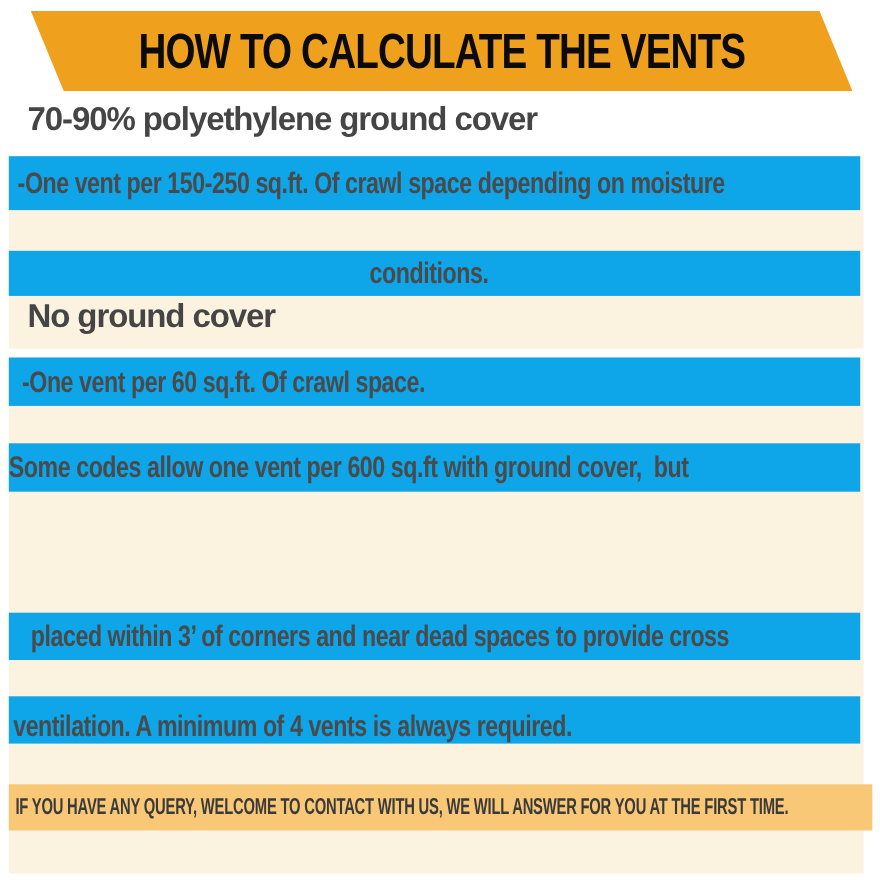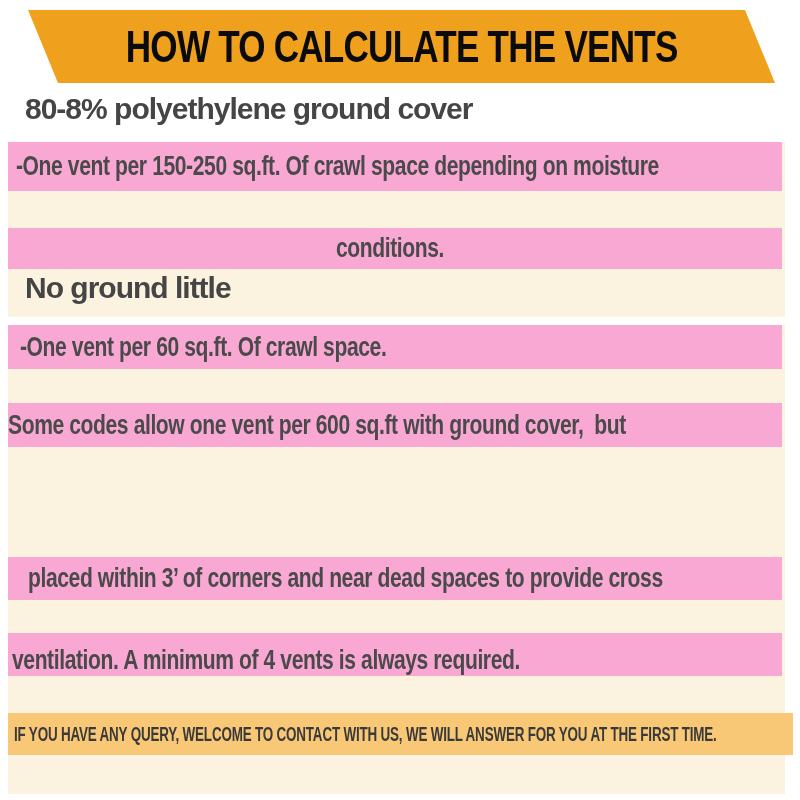--- a/index.html
+++ b/index.html
@@ -35,21 +35,21 @@
   .h2 { top: 271px; }
 
   
   .cream { position: absolute; left: 8px; width: 777px; background: #FCF2E0; }
   .cream-a { top: 142px; height: 175px; }
   .cream-b { top: 325px; height: 469px; }
 
   
   .bar {
     position: absolute; left: 8px; width: 774px;
-    background: #f9a8d4;
+    background: #0ea5e9;
     display: flex; align-items: center;
     box-sizing: border-box; overflow: hidden;
   }
   .bar span {
     font-weight: bold; font-size: 27px; color: #4A4A4A;
     white-space: pre; letter-spacing: -0.5px;
     transform: scaleX(0.78); transform-origin: left center;
   }
   .bar-0 { top: 142px; height: 49px; padding-left: 8px; }
   .bar-1 { top: 228px; height: 41px; padding-left: 20px; justify-content: center; }
@@ -77,30 +77,30 @@
 
 <div class="page">
 
   <div class="cream cream-a"></div>
   <div class="cream cream-b"></div>
 
   <div class="banner">
     <span class="banner-text">HOW TO CALCULATE THE VENTS</span>
   </div>
 
-  <div class="h1">80-8% polyethylene ground cover</div>
+  <div class="h1">70-90% polyethylene ground cover</div>
 
   <div class="bar bar-0">
     <span>-One vent per 150-250 sq.ft. Of crawl space depending on moisture</span>
   </div>
   <div class="bar bar-1">
     <span>conditions.</span>
   </div>
 
-  <div class="h2">No ground little</div>
+  <div class="h2">No ground cover</div>
 
   <div class="bar bar-2">
     <span>-One vent per 60 sq.ft. Of crawl space.</span>
   </div>
   <div class="bar bar-3">
     <span>Some codes allow one vent per 600 sq.ft with ground cover,  but</span>
   </div>
   <div class="bar bar-5">
     <span>placed within 3’ of corners and near dead spaces to provide cross</span>
   </div>

